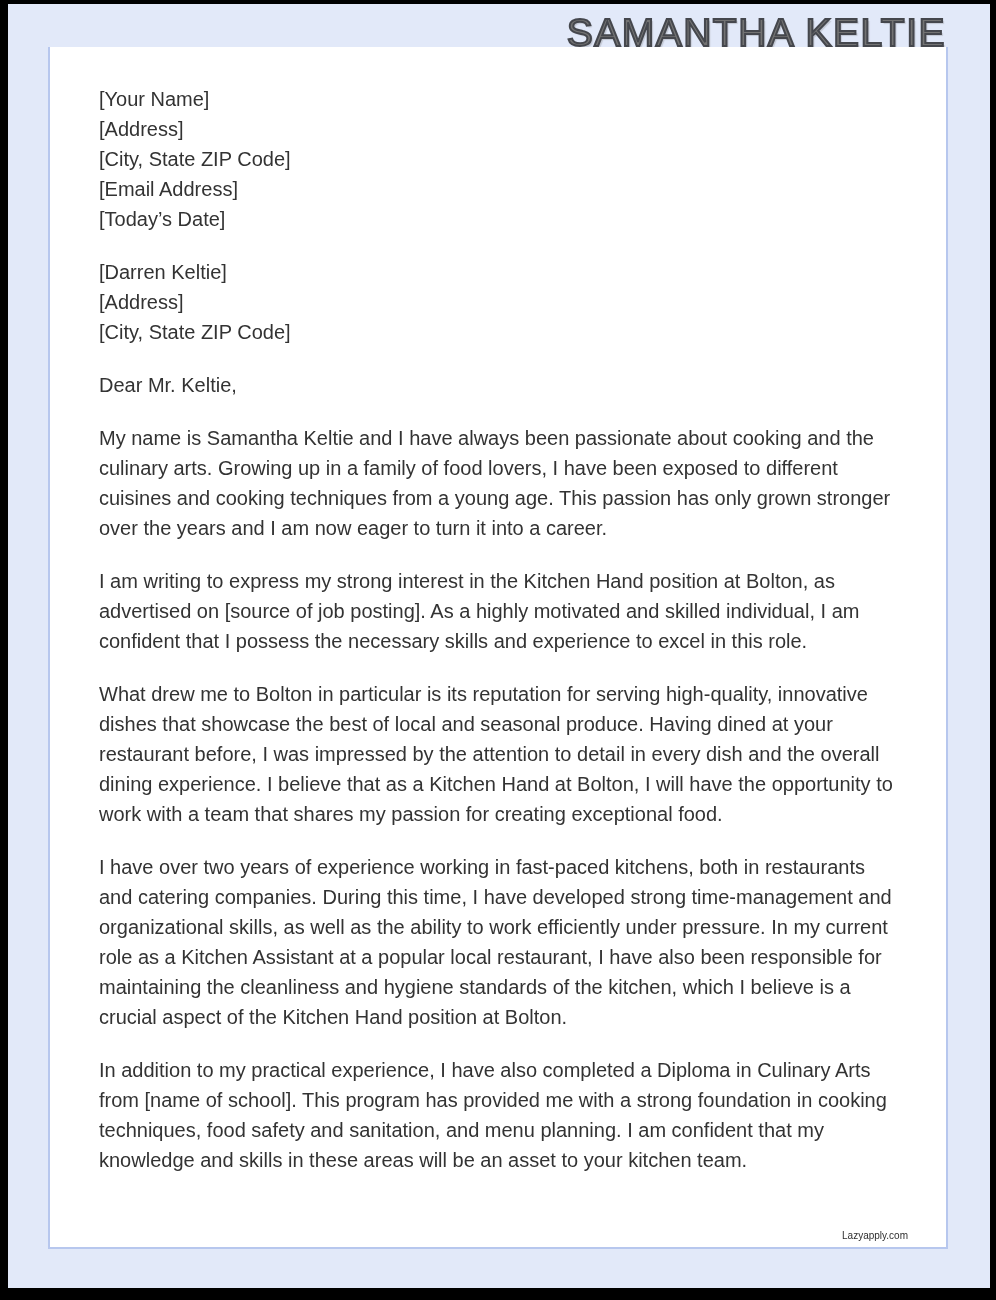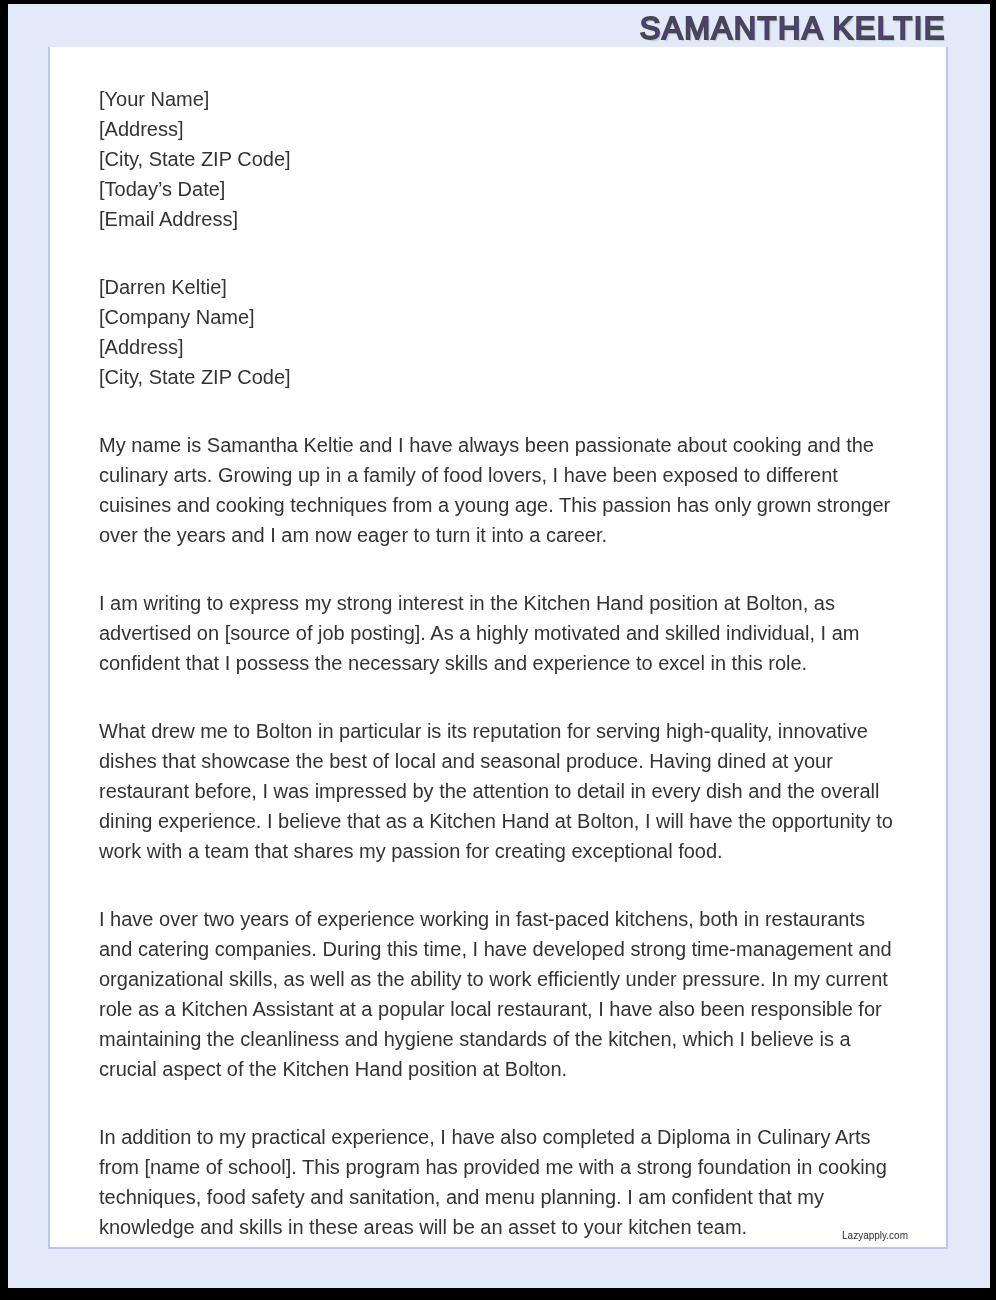--- a/index.html
+++ b/index.html
@@ -12,25 +12,25 @@
   .frame {
     position: absolute; inset: 0;
     box-sizing: border-box;
     background: #e2e9f9;
     border: solid #000000;
     border-width: 4px 6px 12px 8px;
   }
   .brand {
     position: absolute;
     top: 11px; right: 50px;
-    font-size: 31px;
+    font-size: 39px;
     font-weight: 400;
     letter-spacing: 1.5px;
     white-space: nowrap;
-    color: #6d28d9;
+    color: #737373;
     -webkit-text-stroke: 2px #45474d;
     text-shadow: 2px 2px 1px #c2c7d3;
   }
   .divider {
     position: absolute;
     left: 48px; top: 53px;
     width: 900px; height: 8px;
     background: #0e0e0e;
   }
   .doc {
@@ -44,21 +44,21 @@
     overflow: hidden;
   }
   .doc-inner {
     padding: 37px 50px 0 49px;
     font-size: 20px;
     line-height: 30px;
     color: #333333;
   }
   .letter-line { margin: 0; }
   .address-block { margin: 0; }
-  .address-block.recipient, .salutation, .para { margin-top: 38px; }
+  .address-block.recipient, .salutation, .para { margin-top: 23px; }
   .para { margin-bottom: 0; }
   .watermark {
     position: absolute;
     right: 38px; bottom: 3px;
     font-size: 10px;
     line-height: 16px;
     color: #2e2e2e;
   }
 </style>
 </head>
@@ -70,31 +70,31 @@
 
 <div class="divider"></div>
 
 <div class="doc">
   <div class="doc-inner">
 
     <div class="address-block sender">
       <div class="letter-line">[Your Name]</div>
       <div class="letter-line">[Address]</div>
       <div class="letter-line">[City, State ZIP Code]</div>
+      <div class="letter-line">[Email Address]</div>
       <div class="letter-line">[Today’s Date]</div>
-      <div class="letter-line">[Email Address]</div>
     </div>
 
     <div class="address-block recipient">
       <div class="letter-line">[Darren Keltie]</div>
-      <div class="letter-line">[Company Name]</div>
       <div class="letter-line">[Address]</div>
       <div class="letter-line">[City, State ZIP Code]</div>
     </div>
 
+    <div class="salutation">Dear Mr. Keltie,</div>
 
     <p class="para">My name is Samantha Keltie and I have always been passionate about cooking and the culinary arts. Growing up in a family of food lovers, I have been exposed to different cuisines and cooking techniques from a young age. This passion has only grown stronger over the years and I am now eager to turn it into a career.</p>
     <p class="para">I am writing to express my strong interest in the Kitchen Hand position at Bolton, as advertised on [source of job posting]. As a highly motivated and skilled individual, I am confident that I possess the necessary skills and experience to excel in this role.</p>
     <p class="para">What drew me to Bolton in particular is its reputation for serving high-quality, innovative dishes that showcase the best of local and seasonal produce. Having dined at your restaurant before, I was impressed by the attention to detail in every dish and the overall dining experience. I believe that as a Kitchen Hand at Bolton, I will have the opportunity to work with a team that shares my passion for creating exceptional food.</p>
     <p class="para">I have over two years of experience working in fast-paced kitchens, both in restaurants and catering companies. During this time, I have developed strong time-management and organizational skills, as well as the ability to work efficiently under pressure. In my current role as a Kitchen Assistant at a popular local restaurant, I have also been responsible for maintaining the cleanliness and hygiene standards of the kitchen, which I believe is a crucial aspect of the Kitchen Hand position at Bolton.</p>
     <p class="para">In addition to my practical experience, I have also completed a Diploma in Culinary Arts from [name of school]. This program has provided me with a strong foundation in cooking techniques, food safety and sanitation, and menu planning. I am confident that my knowledge and skills in these areas will be an asset to your kitchen team.</p>
 
   </div>
 
   <div class="watermark">Lazyapply.com</div>

